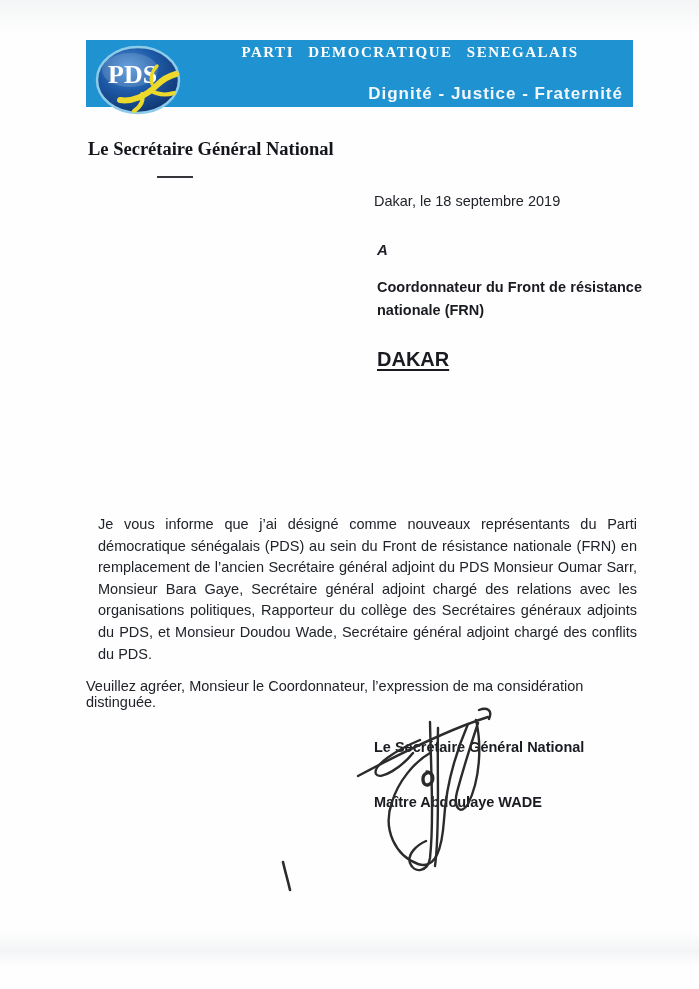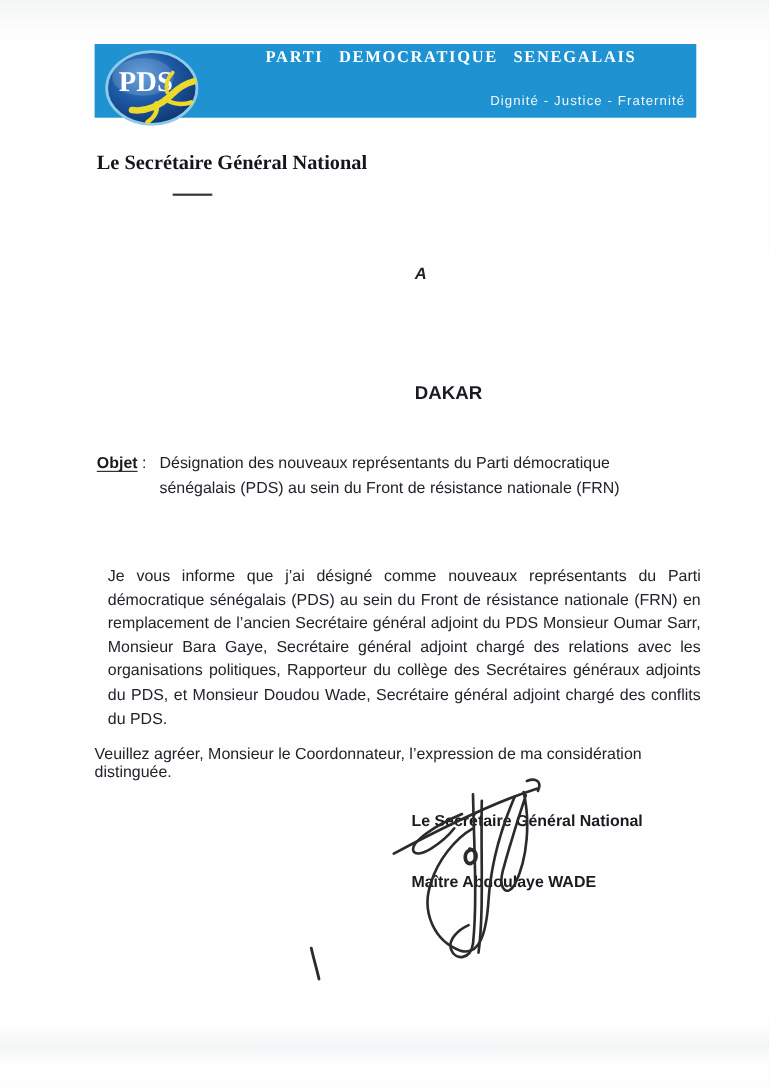--- a/index.html
+++ b/index.html
@@ -38,22 +38,22 @@
     font-size: 15px;
     letter-spacing: 1.5px;
     word-spacing: 9px;
     color: #ffffff;
     white-space: nowrap;
     text-align: center;
   }
   .banner-motto {
     position: absolute;
     right: 10px; top: 44px;
-    font-size: 12px;
-    font-weight: 400;
+    font-size: 17px;
+    font-weight: 700;
     letter-spacing: 1px;
     color: #f2f7fb;
   }
   .logo {
     position: absolute;
     left: 8px; top: 4px;
     width: 92px; height: 72px;
   }
   
   .sender-title {
@@ -89,22 +89,23 @@
     width: 265px;
     font-size: 14.5px;
     font-weight: 700;
     line-height: 23px;
     color: #191b20;
   }
   .recipient-title { text-align: justify; }
   .recipient-city {
     position: absolute;
     left: 377px; top: 348px;
-    font-size: 17px;
-    font-weight: 700;
+    font-size: 20px;
+    font-weight: 700;
+    text-decoration: underline;
     text-underline-offset: 3px;
     color: #191b20;
   }
   
   .subject-row {
     position: absolute;
     left: 88px; top: 410px;
     width: 537px;
     display: flex;
     font-size: 14.5px;
@@ -193,30 +194,28 @@
         <path d="M 56,46 C 62,50 70,52 80,49" stroke-width="4"></path>
         <path d="M 48,50 C 50,57 46,63 40,67" stroke-width="4"></path>
         <path d="M 58,40 C 56,33 58,27 63,22" stroke-width="3.4"></path>
       </g>
     </svg>
   </div>
 
   <div class="sender-title">Le Secrétaire Général National</div>
   <div class="heading-rule"></div>
 
+  <div class="dateline">Dakar, le 18 septembre 2019</div>
 
   <div class="recipient-prefix">A</div>
   <div class="recipient-block">
+    <div class="recipient-title">Coordonnateur du Front de résistance nationale (FRN)</div>
   </div>
   <div class="recipient-city">DAKAR</div>
 
-  <div class="subject-row">
-    <div class="subject-label-wrap"><span class="subject-label">Objet</span><span class="subject-colon"> :</span></div>
-    <div class="subject-text">Désignation des nouveaux représentants du Parti démocratique sénégalais (PDS) au sein du Front de résistance nationale (FRN)</div>
-  </div>
 
   <div class="body-paragraph">Je vous informe que j’ai désigné comme nouveaux représentants du Parti démocratique sénégalais (PDS) au sein du Front de résistance nationale (FRN) en remplacement de l’ancien Secrétaire général adjoint du PDS Monsieur Oumar Sarr, Monsieur Bara Gaye, Secrétaire général adjoint chargé des relations avec les organisations politiques, Rapporteur du collège des Secrétaires généraux adjoints du PDS, et Monsieur Doudou Wade, Secrétaire général adjoint chargé des conflits du PDS.</div>
   <div class="closing">Veuillez agréer, Monsieur le Coordonnateur, l’expression de ma considération distinguée.</div>
 
   <div class="sig-title">Le Secrétaire Général National</div>
   <div class="sig-name">Maître Abdoulaye WADE</div>
 
   <svg class="sig-scribble" viewBox="0 0 200 205" aria-hidden="true">
     <g fill="none" stroke="#2b2b2b" stroke-width="2.4" stroke-linecap="round">
       <path d="M 40,86 C 85,62 135,38 170,27"></path>

